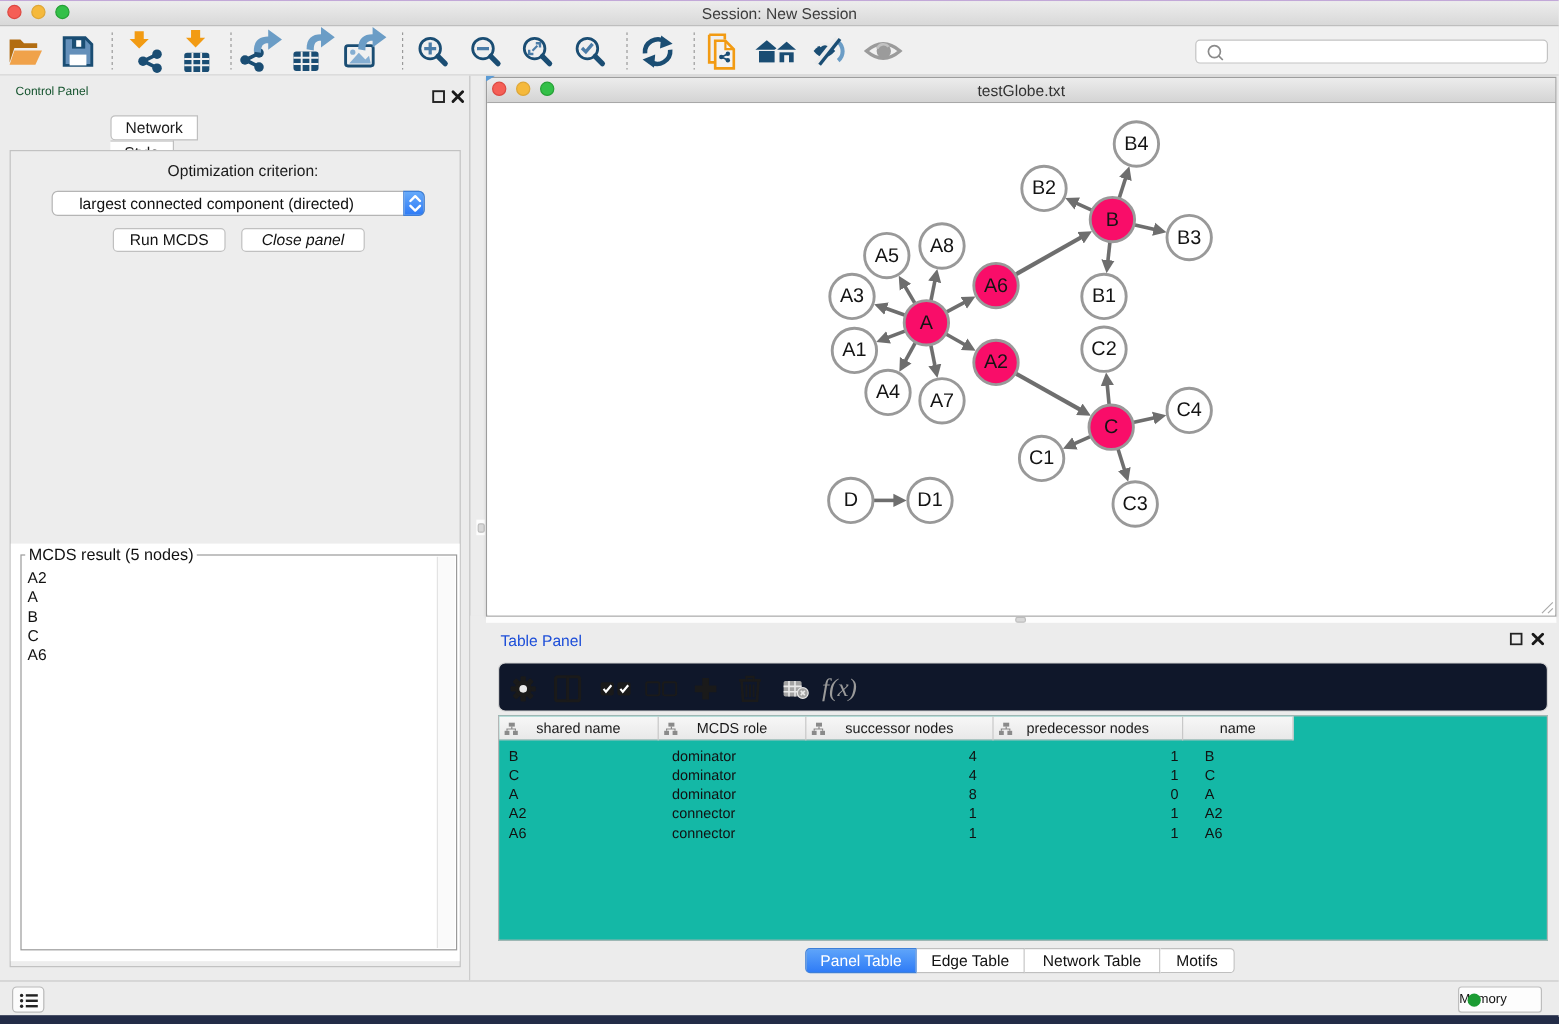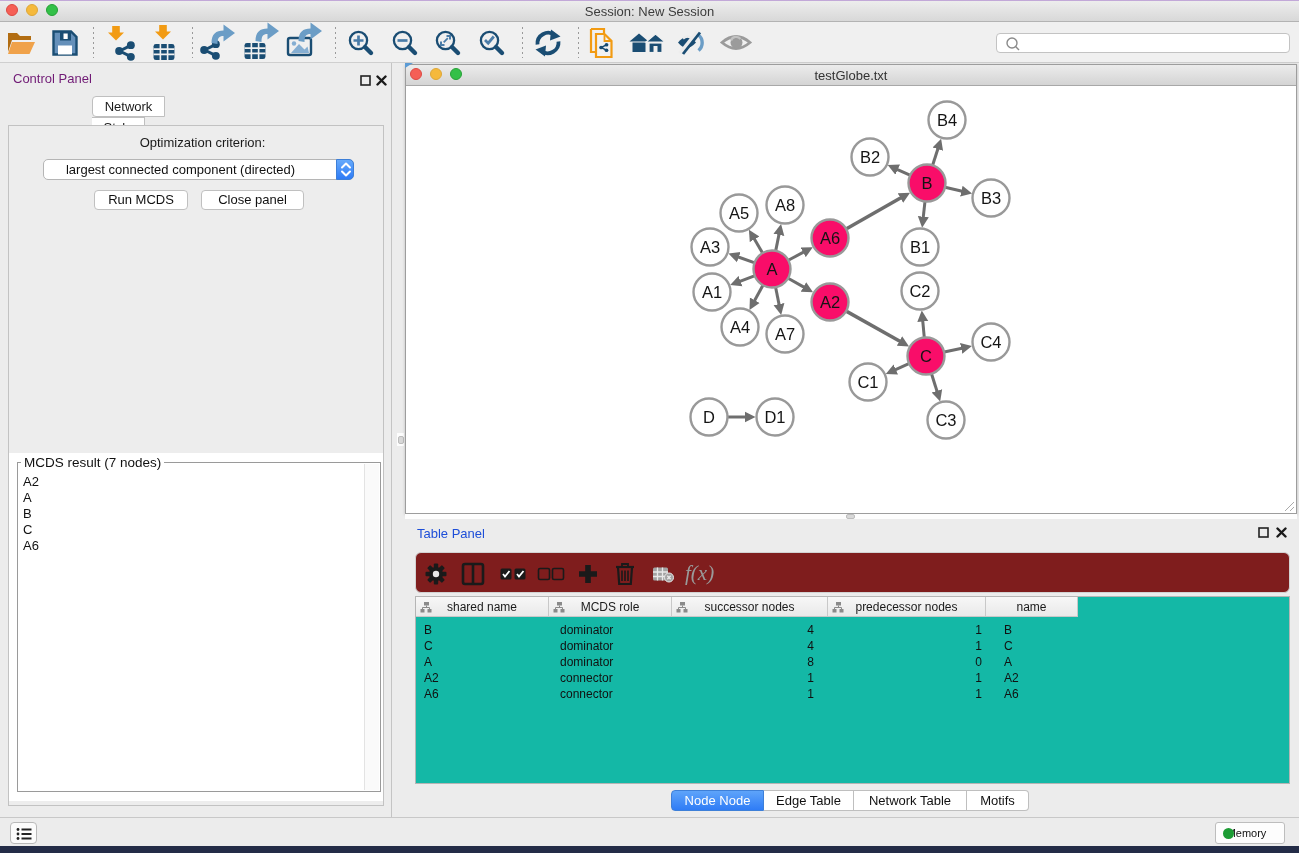--- a/index.html
+++ b/index.html
@@ -22,21 +22,21 @@
 
 
 #toolbar { left:0; top:22px; width:1299px; height:41px; background:#f0f0f0; border-bottom:1px solid #cfcfcf; }
 .tsep { position:absolute; top:5px; height:31px; width:1px;
   background-image:repeating-linear-gradient(#9a9a9a 0 2px, transparent 2px 5px); }
 #searchbox { position:absolute; left:996px; top:11px; width:294px; height:20px; background:#fff;
   border:1px solid #c3c3c3; border-radius:4px; }
 
 
 #cpanel { left:0; top:63px; width:392px; height:754px; background:#ececec; border-right:1px solid #c4c4c4; }
-#cpanel .hdr { position:absolute; left:13px; top:8px; font-size:13px; color:#701a75; }
+#cpanel .hdr { position:absolute; left:13px; top:8px; font-size:10px; color:#14532d; }
 .winbtn { position:absolute; top:11px; color:#222; font-size:11px; }
 .tabs { position:absolute; display:flex; }
 .tab { font-size:13px; color:#1a1a1a; background:#fff; border:1px solid #bfbfbf; border-left:none;
   height:21px; line-height:19px; text-align:center; }
 .tab.first { border-left:1px solid #bfbfbf; border-radius:4px 0 0 4px; }
 .tab.last { border-radius:0 4px 4px 0; }
 .tab.sel { background:linear-gradient(#5ea4fa,#2f7cf6); color:#fff; border-color:#3d7fd8; }
 
 #cpanel-box { position:absolute; left:8px; top:62px; width:376px; height:681px;
   border:1px solid #c2c2c2; background:#ededed; }
@@ -60,39 +60,39 @@
   border:1px solid #9d9d9d; box-shadow:0 1px 3px rgba(0,0,0,0.2); z-index:3;padding-left:18px; }
 #nettitle { position:absolute; left:0; top:0; width:100%; height:21px;
   background:linear-gradient(#ececec,#d4d4d4); border-bottom:1px solid #a8a8a8; }
 #nettitle .title { width:100%; text-align:center; font-size:13px; color:#333; line-height:21px; }
 #netcanvas { position:absolute; left:0; top:21px; width:890px; height:426px; background:#fff; }
 
 
 #tpanel { left:392px; top:513px; width:907px; height:304px; background:#ececec; }
 #tpanel .hdr { position:absolute; left:25px; top:13px; font-size:13px; color:#1d4ed8; }
 #ttoolbar { position:absolute; left:23px; top:39px; width:875px; height:41px;
-  background:#7f1d1d; border:1px solid #d2d2d2; border-radius:6px; }
+  background:#0f172a; border:1px solid #d2d2d2; border-radius:6px; }
 #ttable { position:absolute; left:23px; top:83px; width:875px; height:188px; background:#14b8a6; border:1px solid #b5b5b5; }
 #thead { position:absolute; left:0; top:0; width:662px; height:20px;
   background:linear-gradient(#f7f7f7,#e9e9e9); border-bottom:1px solid #c8c8c8; }
 .th { position:absolute; top:0; height:20px; font-size:12px; color:#1a1a1a;
   text-align:center; line-height:20px; border-right:1px solid #c8c8c8; }
 .trow { position:absolute; font-size:12px; color:#111; height:16px; line-height:16px; }
 .bt { position:absolute; top:277px; height:21px; background:#fff; border:1px solid #bfbfbf; border-left:none;
   font-size:13px; color:#111; text-align:center; line-height:20px; }
 .bt.first { border-left:1px solid #bfbfbf; border-radius:4px 0 0 4px; }
 .bt.last { border-radius:0 4px 4px 0; }
 .bt.sel { background:linear-gradient(#5ea4fa,#2f7cf6); color:#fff; border-color:#3d7fd8; }
 
 
 #statusbar { left:0; top:817px; width:1299px; height:29px; background:#ececec; border-top:1px solid #c8c8c8; }
 #sb-left { position:absolute; left:10px; top:4px; width:27px; height:22px; background:#fbfbfb;
   border:1px solid #b9b9b9; border-radius:4px; }
 #sb-mem { position:absolute; right:14px; top:4px; width:70px; height:22px; background:#fdfdfd;
-  border:1px solid #bdbdbd; border-radius:3px; font-size:11px; color:#111; line-height:20px; text-align:center; padding-right:7px; }
+  border:1px solid #bdbdbd; border-radius:3px; font-size:11px; color:#111; line-height:20px; text-align:left; padding-right:7px; }
 #sb-mem .dot { position:absolute; left:7px; top:5px; width:11px; height:11px; border-radius:50%;
   background:#1c9c34; }
 </style>
 </head>
 <body>
 
 <div class="abs" id="desktop-top"></div>
 
 <div class="abs" id="titlebar">
   <div class="tl r" style="left:6px;top:3px;"></div>
@@ -260,25 +260,25 @@
   <div id="dropdown">largest connected component (directed)
     <div class="cap">
       <svg width="18" height="19" style="position:absolute;left:0;top:0">
         <path d="M5 7.5 L9 3.5 L13 7.5" fill="none" stroke="#fff" stroke-width="2" stroke-linecap="round" stroke-linejoin="round"></path>
         <path d="M5 11.5 L9 15.5 L13 11.5" fill="none" stroke="#fff" stroke-width="2" stroke-linecap="round" stroke-linejoin="round"></path>
       </svg>
     </div>
   </div>
   <div id="optlabel">Optimization criterion:</div>
   <div class="btn" style="left:94px; width:94px;">Run MCDS</div>
-  <div class="btn" style="left:201px; width:103px;">Close panel</div>
+  <div class="btn" style="left:201px; width:103px;font-style:italic;">Close panel</div>
 
   <div id="resultwrap">
     <div id="groupbox">
-      <div id="grouplabel">MCDS result (7 nodes)</div>
+      <div id="grouplabel">MCDS result (5 nodes)</div>
       <div id="mlist">A2<br>A<br>B<br>C<br>A6</div>
       <div id="mscroll"></div>
     </div>
   </div>
 </div>
 
 <div class="abs" style="left:405px; top:63px; width:8px; height:5px; background:#5b9bd5; z-index:4; clip-path:polygon(0 0, 100% 0, 0 100%);"></div>
 <div class="abs" id="netwin">
   <div id="nettitle">
     <div class="tl r" style="left:4px; top:3px;"></div>
@@ -472,21 +472,21 @@
         <div class="trow" style="left: 300px; top: 73px; width: 98px; text-align: right;">1</div>
         <div class="trow" style="left: 470px; top: 73px; width: 96px; text-align: right;">1</div>
         <div class="trow" style="left: 588px; top: 73px; width: 60px; text-align: left;">A2</div>
         <div class="trow" style="left: 8px; top: 89px; width: 100px; text-align: left;">A6</div>
         <div class="trow" style="left: 144px; top: 89px; width: 100px; text-align: left;">connector</div>
         <div class="trow" style="left: 300px; top: 89px; width: 98px; text-align: right;">1</div>
         <div class="trow" style="left: 470px; top: 89px; width: 96px; text-align: right;">1</div>
         <div class="trow" style="left: 588px; top: 89px; width: 60px; text-align: left;">A6</div>
       </div>
   </div>
-  <div class="bt first sel" style="left:279px; width:93px;">Node Node</div>
+  <div class="bt first sel" style="left:279px; width:93px;">Panel Table</div>
   <div class="bt" style="left:372px; width:90px;">Edge Table</div>
   <div class="bt" style="left:462px; width:113px;">Network Table</div>
   <div class="bt last" style="left:575px; width:62px;">Motifs</div>
 </div>
 
 <div class="abs" id="statusbar">
   <div id="sb-left">
     <svg width="16" height="14" style="position:absolute;left:5px;top:4px">
       <circle cx="2" cy="2.5" r="1.4" fill="#222"></circle>
         <rect x="5.5" y="1.5" width="10" height="2" fill="#222"></rect>

